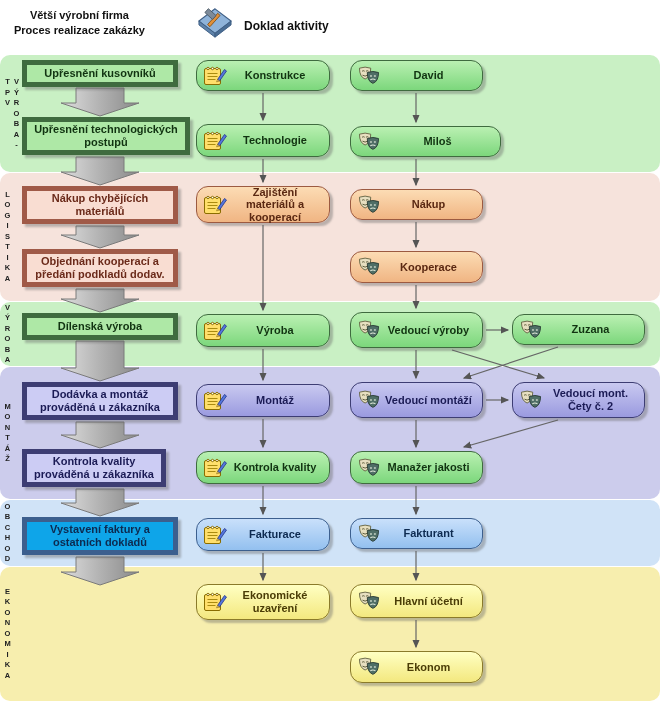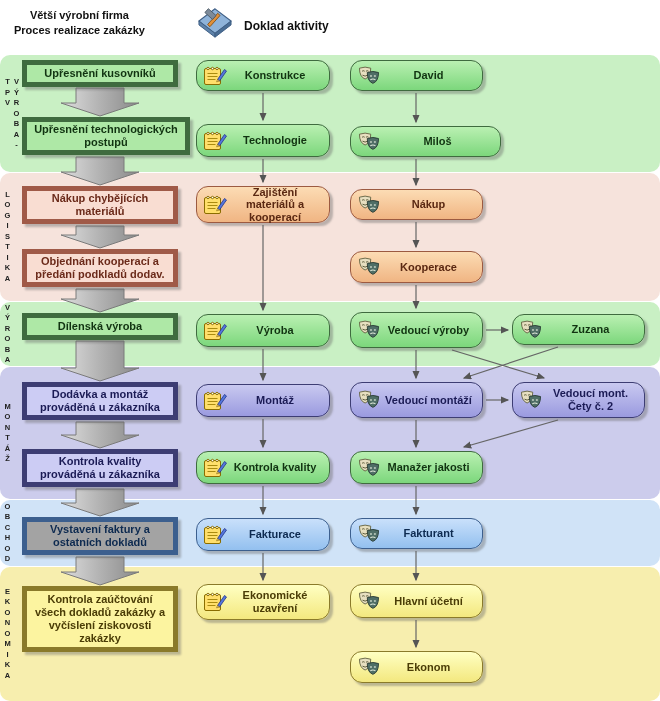--- a/index.html
+++ b/index.html
@@ -28,21 +28,21 @@
   .overlay { position:absolute; left:0; top:0; z-index:1; pointer-events:none; }
 
   
   .pbox { position:absolute; z-index:2; display:flex; align-items:center; justify-content:center;
           text-align:center; font-weight:bold; font-size:11px; line-height:1.2;
           border:5px solid #14532d; padding:2px 4px;
           box-shadow:3px 3px 2px rgba(100,100,100,.4); }
   .f-green  { background:#aee8a6; border-color:#3f6b3f; color:#113311; }
   .f-pink   { background:#f9ddd2; border-color:#a05a48; color:#6b2a1a; }
   .f-purple { background:#ccccf4; border-color:#3d3d73; color:#1b1b55; }
-  .f-blue   { background:#a3a3a3; border-color:#3c5f8e; color:#0d2a50; }
+  .f-blue   { background:#0ea5e9; border-color:#3c5f8e; color:#0d2a50; }
   .f-yellow { background:#fcf4a0; border-color:#8a7a2a; color:#4a3c06; }
 
   
   .node { position:absolute; z-index:2; display:flex; align-items:center;
           border:1px solid #444; border-radius:12px; padding:2px 7px 2px 5px;
           font-weight:bold; font-size:11px; line-height:1.15;
           box-shadow:3px 3px 2px rgba(100,100,100,.4); }
   .node .icon { width:26px; height:24px; flex:0 0 26px; }
   .node .lbl  { flex:1; text-align:center; padding:0 2px; }
   .green  { background:linear-gradient(180deg,#baf0b2,#7cd77c); border-color:#3f6b3f; color:#113311; }
@@ -180,29 +180,26 @@
     </div>
   <div class="pbox f-pink" style="left:22px;top:249px;width:156px;height:38px">
       <span>Objednání kooperací a předání podkladů dodav.</span>
     </div>
   <div class="pbox f-purple" style="left:22px;top:382px;width:156px;height:38px">
       <span>Dodávka a montáž prováděná u zákazníka</span>
     </div>
   <div class="pbox f-green" style="left:22px;top:313px;width:156px;height:27px">
       <span>Dílenská výroba</span>
     </div>
-  <div class="pbox f-purple" style="left:22px;top:449px;width:156px;height:38px">
+  <div class="pbox f-purple" style="left:22px;top:449px;width:144px;height:38px">
       <span>Kontrola kvality prováděná u zákazníka</span>
     </div>
   <div class="pbox f-blue" style="left:22px;top:517px;width:156px;height:38px">
       <span>Vystavení faktury a ostatních dokladů</span>
     </div>
-  <div class="pbox f-yellow" style="left:22px;top:586px;width:156px;height:66px">
-      <span>Kontrola zaúčtování všech dokladů zakázky a vyčíslení ziskovosti zakázky</span>
-    </div>
 
   <div class="node green" style="left:196px;top:60px;width:134px;height:31px">
       <svg class="icon">
         <use href="#ic-doc"></use>
       </svg>
       <span class="lbl">Konstrukce</span>
     </div>
   <div class="node salmon" style="left:196px;top:186px;width:134px;height:37px">
       <svg class="icon">
         <use href="#ic-doc"></use>

